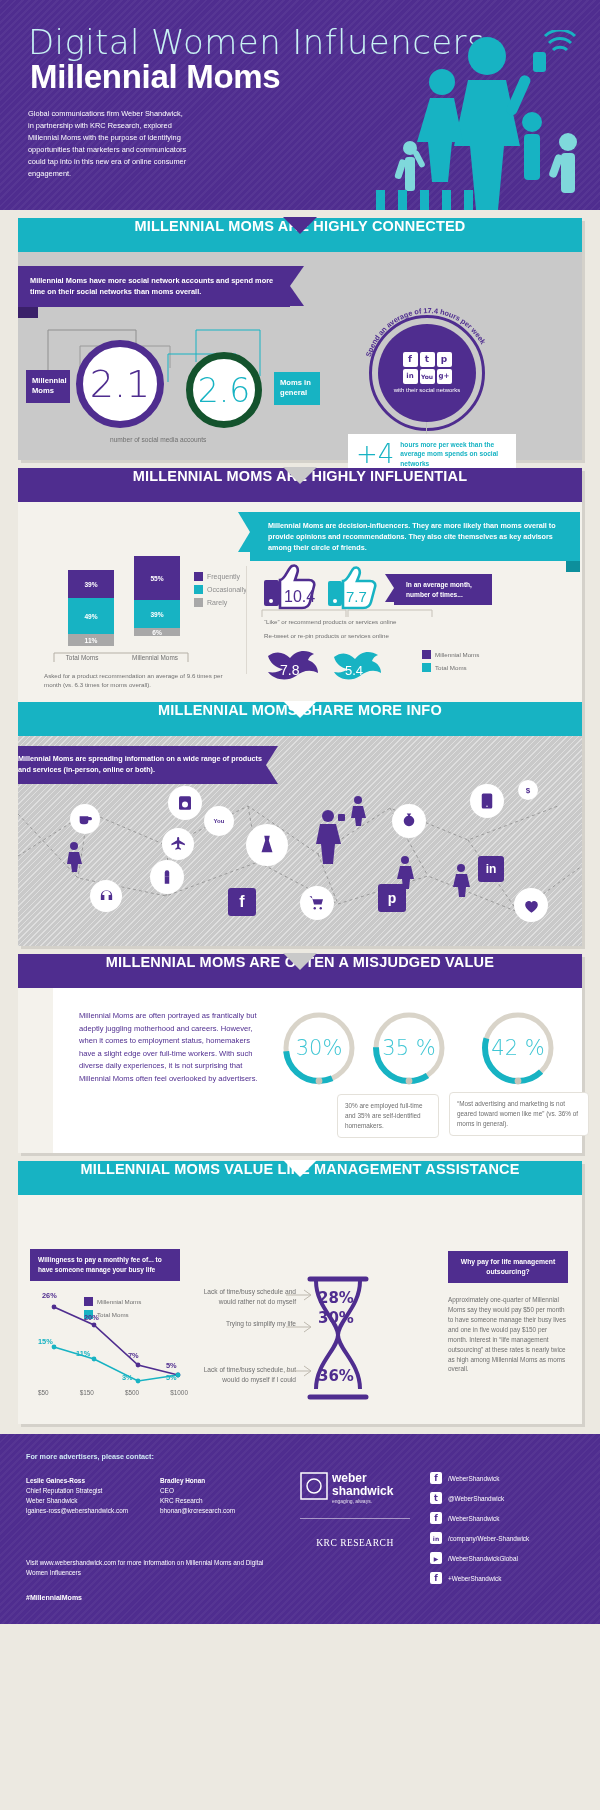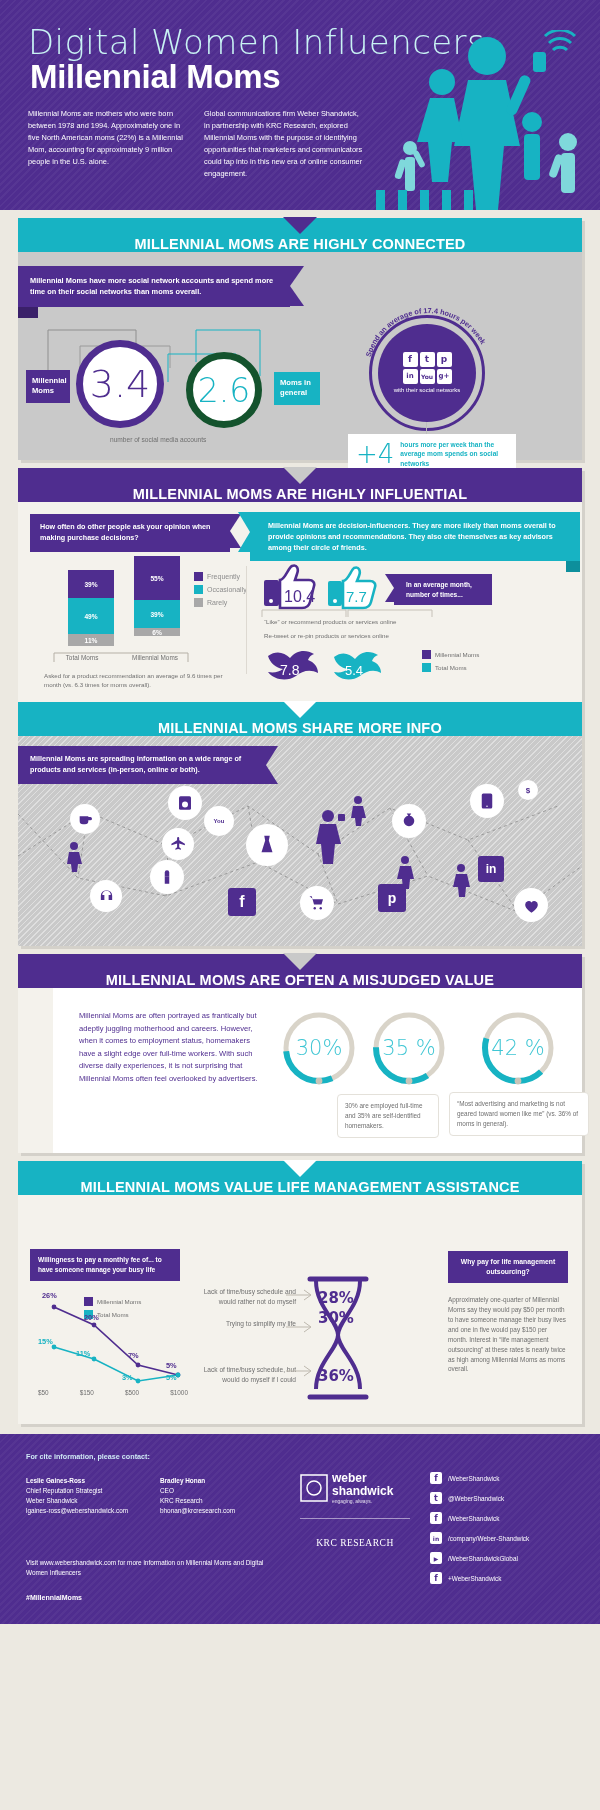--- a/index.html
+++ b/index.html
@@ -33,21 +33,21 @@
 
   
   .fam { position: absolute; right: 0; top: 30px; width: 230px; height: 180px; }
 
   
   .card {
     position: relative; margin: 0 18px; background: #f4f2ec;
     box-shadow: 3px 3px 0 rgba(0,0,0,.10);
   }
   .band {
-    position: relative; height: 34px; display: flex; align-items: flex-end; justify-content: center;
+    position: relative; height: 34px; display: flex; align-items: flex-start; justify-content: center;
     color: #fff; font-size: 14.5px; font-weight: bold; letter-spacing: .2px;
   }
   .band.teal { background: #17b3c3; }
   .band.purple { background: #4f2d8f; }
   .notch {
     position: absolute; left: 50%; transform: translateX(-50%); top: -1px;
     width: 0; height: 0; border-left: 17px solid transparent; border-right: 17px solid transparent;
   }
   .notch.from-purple { border-top: 17px solid #4f2d8f; }
   .notch.from-grey { border-top: 17px solid #c9c9c9; }
@@ -124,21 +124,21 @@
   .avg-flag { position:absolute; background:#4f2d8f; color:#fff; font-size:6.6px; font-weight:bold;
               line-height:1.45; padding:6px 8px 6px 12px; }
   .avg-flag::before { content:""; position:absolute; left:-9px; top:0; border-top:14px solid #4f2d8f;
     border-bottom:14px solid #4f2d8f; border-left:9px solid transparent; }
   .mini-legend { position:absolute; font-size:6.2px; color:#6f6f6f; }
 
   
   .s3-body { background:#c9c9c9; height:210px; position:relative; overflow:hidden;
     background-image: repeating-linear-gradient(135deg, rgba(255,255,255,.4) 0 1px, rgba(0,0,0,0) 1px 4px); }
   .s3-flag { position:absolute; left:0; top:10px; width:248px; background:#4f2d8f; color:#fff;
-    font-size:7.2px; font-weight:bold; line-height:1.5; padding:8px 12px; z-index:4; }
+    font-size:7.2px; font-weight:bold; line-height:1.5; padding:8px 0; z-index:4; }
   .s3-flag::after { content:""; position:absolute; right:-12px; top:0; border-top:19px solid #4f2d8f;
     border-bottom:19px solid #4f2d8f; border-right:12px solid transparent; }
   .ibub { position:absolute; border-radius:50%; background:#fff; display:flex; align-items:center;
           justify-content:center; color:#4f2d8f; z-index:3; }
   .isq { position:absolute; background:#4f2d8f; border-radius:3px; display:flex; align-items:center;
          justify-content:center; color:#fff; font-weight:bold; z-index:3; }
 
   
   .s4-body { background:#ffffff; height:165px; position:relative;margin-left:35px; }
   .s4-text { position:absolute; left:26px; top:22px; width:180px; font-size:7.6px; line-height:1.65; color:#4f2d8f; }
@@ -177,21 +177,20 @@
 </style>
 </head>
 <body>
 
 <div class="page">
 
   <div class="header">
     <div class="title1">Digital Women Influencers:</div>
     <div class="title2">Millennial Moms</div>
     <div class="hdr-cols">
-      <div class="hdr-col">Millennial Moms are mothers who were born between 1978 and 1994. Approximately one in five North American moms (22%) is a Millennial Mom, accounting for approximately 9 million people in the U.S. alone.</div>
       <div class="hdr-col">Global communications firm Weber Shandwick, in partnership with KRC Research,  explored Millennial Moms with the purpose of identifying opportunities that marketers and communicators could tap into in this  new era of online consumer engagement.</div>
     </div>
     <svg class="fam" viewBox="0 0 230 180">
       <g fill="#7fd8db">
         <circle cx="40" cy="118" r="7"></circle>
           <rect x="35" y="127" width="10" height="34" rx="3"></rect>
         <rect x="27" y="129" width="7" height="20" rx="3" transform="rotate(18 30 139)"></rect>
         <rect x="46" y="120" width="6" height="18" rx="3" transform="rotate(-28 49 129)"></rect>
         <circle cx="198" cy="112" r="9"></circle>
           <rect x="191" y="123" width="14" height="40" rx="4"></rect>
@@ -236,21 +235,21 @@
       </div>
 
       <svg style="position:absolute;left:0;top:60px;width:330px;height:70px">
         <path d="M30 62 V18 H118 V40" fill="none" stroke="#8f8f8f" stroke-width="1"></path>
         <path d="M62 64 V34 H152 V56" fill="none" stroke="#9a9a9a" stroke-width="1"></path>
         <path d="M178 50 V18 H242 V64" fill="none" stroke="#17b3c3" stroke-width="1"></path>
         <path d="M150 70 V42 H218 V70" fill="none" stroke="#17b3c3" stroke-width="1"></path>
       </svg>
 
       <div class="tag p" style="left:8px; top:118px; width:44px;">Millennial Moms</div>
-      <div class="circ c34">3.4</div>
+      <div class="circ c34">2.1</div>
       <div class="circ c26">2.6</div>
       <div class="tag t" style="left:256px; top:120px; width:46px;">Moms in general</div>
       <div class="capt" style="left:92px; top:184px;">number of social media accounts</div>
 
       <svg class="arcwords" viewBox="0 0 140 66">
         <defs>
             <path id="arcp" d="M6 62 A66 66 0 0 1 134 58"></path>
           </defs>
         <text font-size="8" font-weight="bold" fill="#4f2d8f" font-family="Liberation Sans, sans-serif">
           <textPath href="#arcp" startOffset="2%">Spend an average of 17.4 hours per week</textPath>
@@ -278,21 +277,20 @@
     </div>
   </div>
 
   <div class="card" style="margin-top:8px">
     <div class="band purple">
       <div class="notch from-grey"></div>
       <span>MILLENNIAL MOMS ARE HIGHLY INFLUENTIAL</span>
     </div>
     <div class="s2-body">
 
-      <div class="q-flag">How often do other people ask your opinion when making purchase decisions?</div>
       <div class="t-flag">Millennial Moms are decision-influencers. They are more likely than moms overall to provide opinions and recommendations. They also cite themselves as key advisors among their circle of friends.</div>
 
       <div class="stack" style="left:50px; top:68px;">
         <div class="seg freq" style="height:28px">39%</div>
         <div class="seg occ" style="height:36px">49%</div>
         <div class="seg rare" style="height:12px">11%</div>
       </div>
       <div class="stack" style="left:116px; top:54px;">
         <div class="seg freq" style="height:44px">55%</div>
         <div class="seg occ" style="height:28px">39%</div>
@@ -572,40 +570,40 @@
         <path d="M0 42 H24 M18 37 L25 42 L18 47" fill="none" stroke="#bdb8ae" stroke-width="1"></path>
         <path d="M0 86 H24 M18 81 L25 86 L18 91" fill="none" stroke="#bdb8ae" stroke-width="1"></path>
       </svg>
 
       <div class="why-flag">Why pay for life management outsourcing?</div>
       <div class="why-body">Approximately one-quarter of Millennial Moms say they would pay $50 per month to have someone manage their busy lives and one in five would pay $150 per month. Interest in “life management outsourcing” at these rates is nearly twice as high among Millennial Moms as moms overall.</div>
     </div>
   </div>
 
   <div class="footer" style="margin-top:10px">
-    <div class="f-head">For cite information, please contact:</div>
+    <div class="f-head">For more advertisers, please contact:</div>
 
     <div class="f-col" style="left:26px; top:42px; width:120px;">
       <div class="f-name">Leslie Gaines-Ross</div>
       <div>Chief Reputation Strategist</div>
       <div>Weber Shandwick</div>
       <div>lgaines-ross@webershandwick.com</div>
     </div>
     <div class="f-col" style="left:160px; top:42px; width:120px;">
       <div class="f-name">Bradley Honan</div>
       <div>CEO</div>
       <div>KRC Research</div>
       <div>bhonan@krcresearch.com</div>
     </div>
 
     <div class="f-visit" style="width:250px">Visit www.webershandwick.com for more information on Millennial Moms and Digital Women Influencers</div>
     <div class="f-hash">#MillennialMoms</div>
 
     <div class="ws-logo">
-      <div style="display:flex;align-items:center;gap:4px">
+      <div style="display:flex;align-items:flex-start;gap:4px">
         <svg width="28" height="28" viewBox="0 0 28 28">
           <rect x="1" y="1" width="26" height="26" fill="none" stroke="#fff" stroke-width="1.5"></rect>
           <circle cx="14" cy="14" r="7" fill="none" stroke="#fff" stroke-width="1.5"></circle>
         </svg>
         <div>
           <div style="font-size:12px;font-weight:bold;line-height:1.05">weber</div>
           <div style="font-size:12px;font-weight:bold;line-height:1.05">shandwick</div>
           <div style="font-size:5px;opacity:.85;margin-top:1px">engaging, always.</div>
         </div>
       </div>

